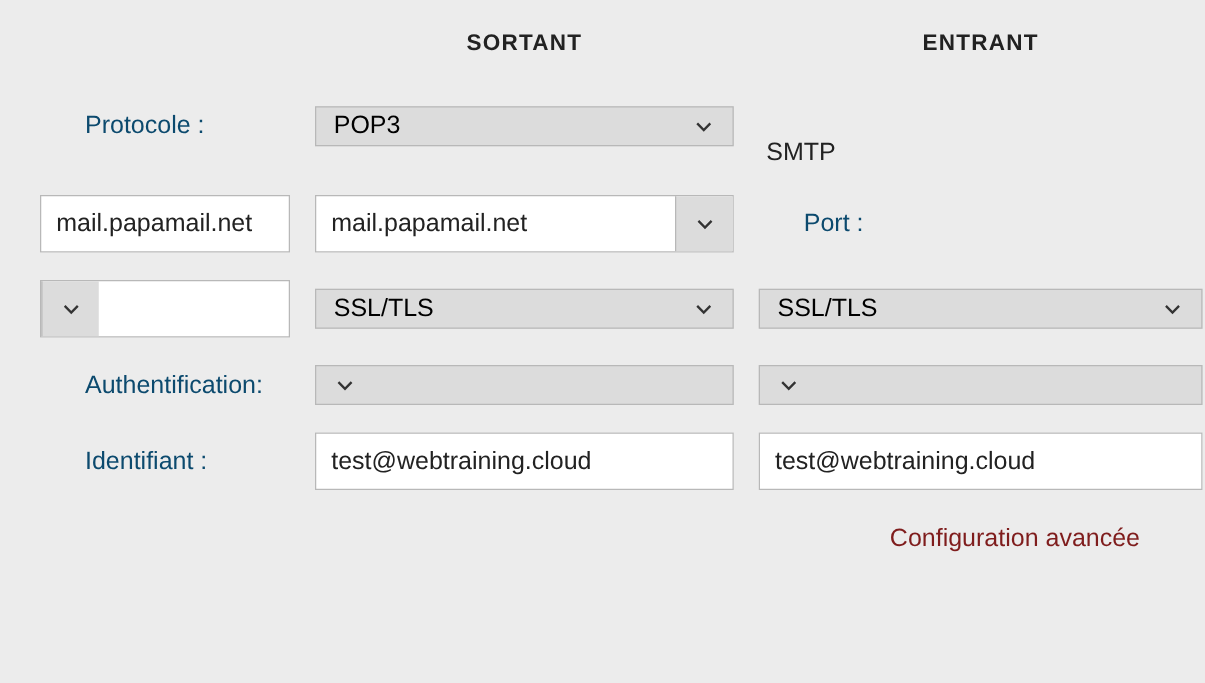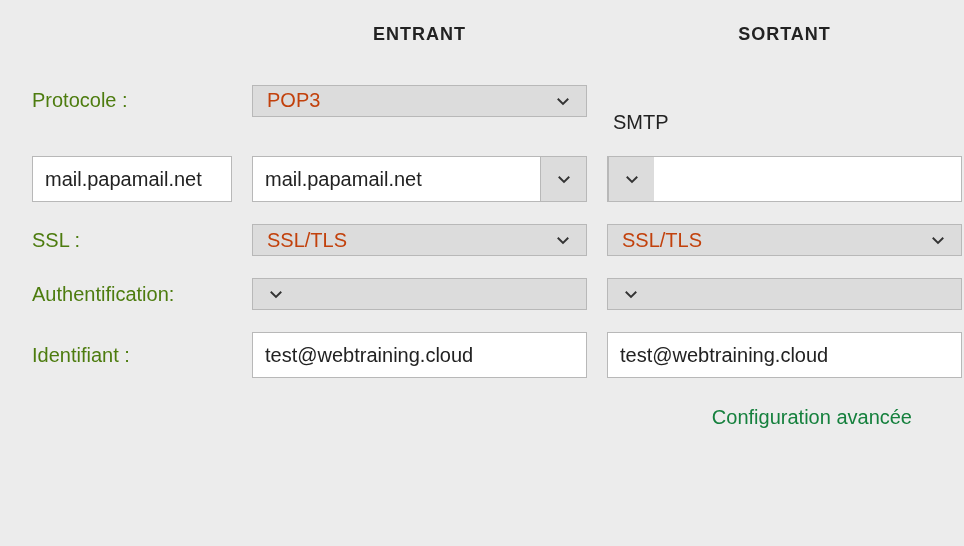--- a/index.html
+++ b/index.html
@@ -23,32 +23,33 @@
     }
     .header {
       font-weight: 700;
       font-size: 18px;
       letter-spacing: 1px;
       text-align: center;
       color: #222;
     }
     .label {
       font-size: 20px;
-      color: #4d7c0f;
+      color: #0c4a6e;
+      margin-left: 36px;
     }
     .select {
       display: flex;
       align-items: center;
       justify-content: space-between;
       background: #dcdcdc;
       border: 1px solid #b8b8b8;
       height: 32px;
       padding: 0 14px;
       font-size: 20px;
-      color: #c2410c;
+      color: #000000;
       cursor: pointer;
     }
     .text-input {
       display: flex;
       align-items: center;
       background: #ffffff;
       border: 1px solid #b8b8b8;
       height: 46px;
       padding: 0 12px;
       font-size: 20px;
@@ -93,35 +94,35 @@
       stroke: #333;
       stroke-width: 2.5;
     }
     .footer {
       display: flex;
       justify-content: flex-end;
       margin-top: 28px;
       padding-right: 20px;
     }
     .link {
-      color: #15803d;
+      color: #7f1d1d;
       font-size: 20px;
       cursor: pointer;
     }
     .blank {
     }
   </style>
 </head>
 <body>
 
 <div class="grid">
 
   <div class="blank"></div>
+  <div class="header">SORTANT</div>
   <div class="header">ENTRANT</div>
-  <div class="header">SORTANT</div>
 
   <div class="label">Protocole :</div>
   <div class="select">
     <span>POP3</span>
     <svg class="chevron" viewBox="0 0 24 24">
         <polyline points="5 9 12 16 19 9"></polyline>
       </svg>
   </div>
   <div class="static-text">SMTP</div>
 
@@ -130,29 +131,29 @@
   </div>
   <div class="combo">
     <span class="combo-text">mail.papamail.net</span>
     <div class="combo-btn">
       <svg class="chevron" viewBox="0 0 24 24">
           <polyline points="5 9 12 16 19 9"></polyline>
         </svg>
     </div>
   </div>
 
+  <div class="label">Port :</div>
   <div class="combo">
     <div class="combo-btn">
       <svg class="chevron" viewBox="0 0 24 24">
           <polyline points="5 9 12 16 19 9"></polyline>
         </svg>
     </div>
   </div>
 
-  <div class="label">SSL :</div>
   <div class="select">
     <span>SSL/TLS</span>
     <svg class="chevron" viewBox="0 0 24 24">
         <polyline points="5 9 12 16 19 9"></polyline>
       </svg>
   </div>
   <div class="select">
     <span>SSL/TLS</span>
     <svg class="chevron" viewBox="0 0 24 24">
         <polyline points="5 9 12 16 19 9"></polyline>

